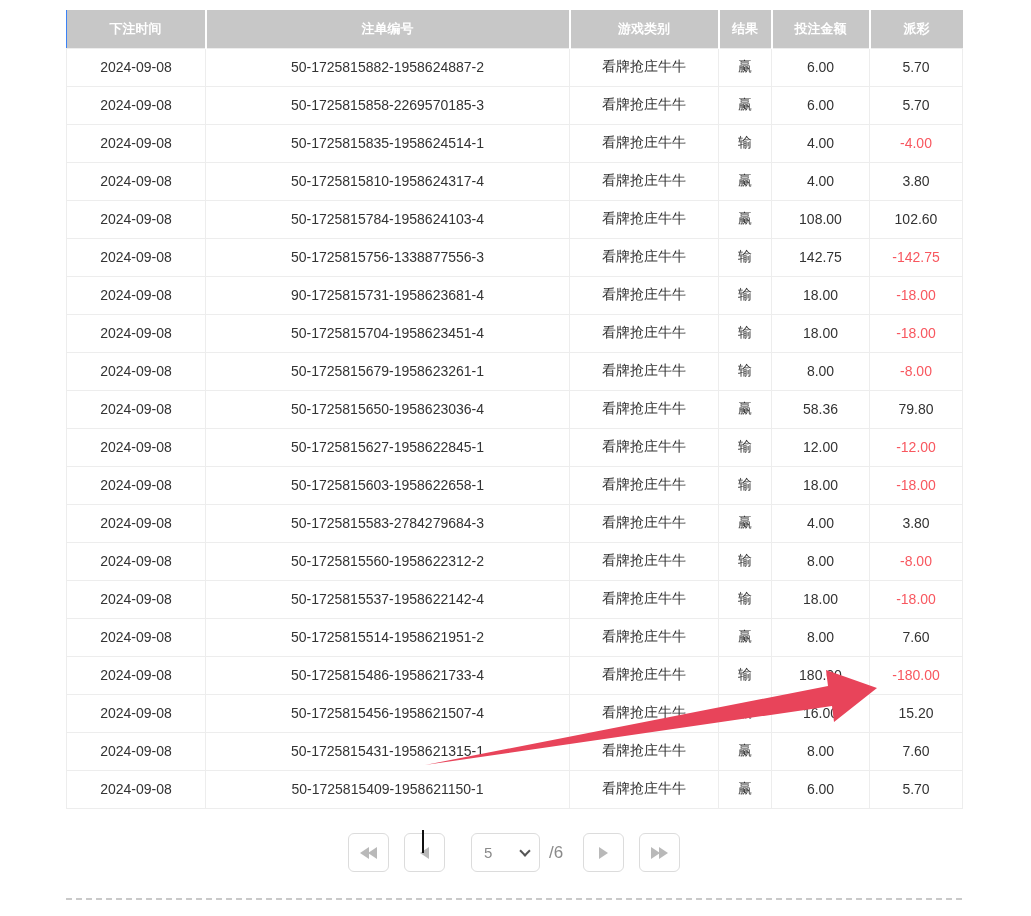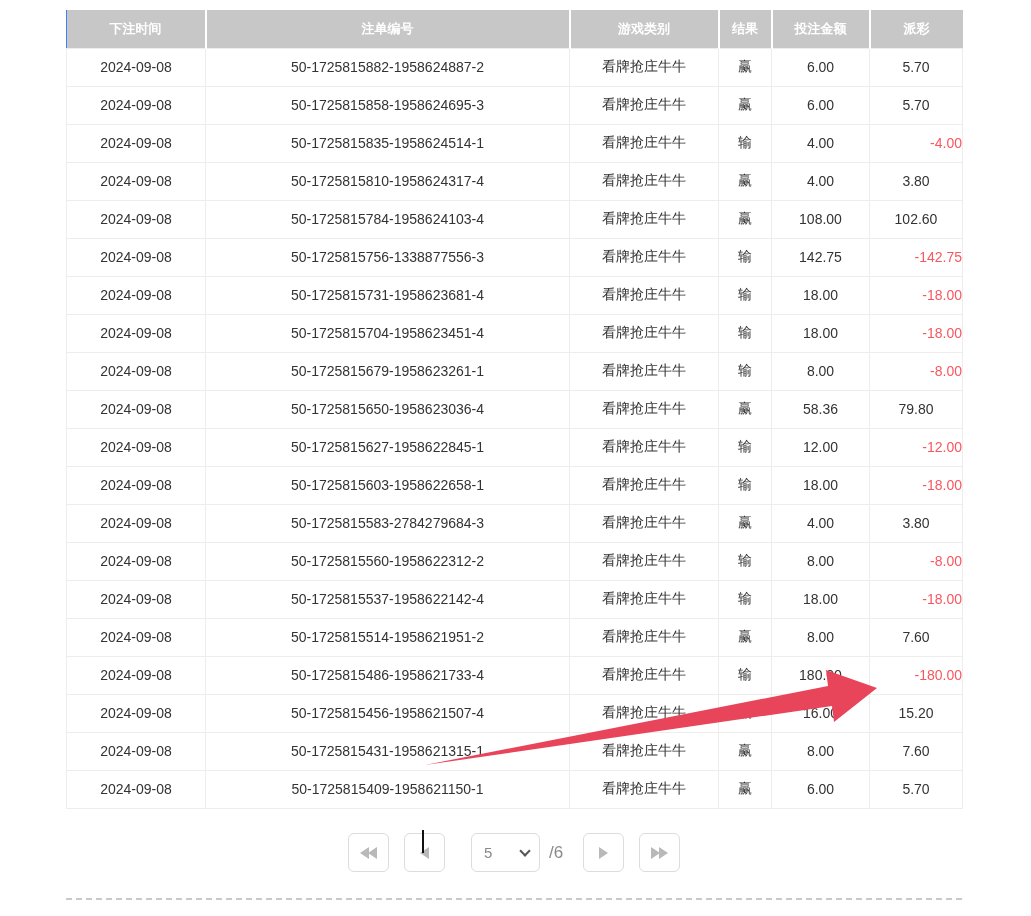--- a/index.html
+++ b/index.html
@@ -33,21 +33,21 @@
     text-align: center; border-right: 2px solid #ffffff;
   }
   table.bet-table thead th:last-child { border-right: none; }
   table.bet-table tbody td {
     height: 38px; font-size: 14px; text-align: center;
     color: var(--text);
     border: 1px solid var(--border_light);
     background: #fff;
     white-space: nowrap; overflow: hidden;
   }
-  table.bet-table tbody td.neg { color: var(--negative); text-align: right; }
+  table.bet-table tbody td.neg { color: var(--negative); }
 
   
   .arrow-overlay {
     position: absolute; left: 420px; top: 655px;
     width: 470px; height: 120px;
     pointer-events: none; z-index: 5;
   }
 
   
   .pagination {
@@ -124,21 +124,21 @@
       <td>2024-09-08</td>
       <td>50-1725815882-1958624887-2</td>
       <td>看牌抢庄牛牛</td>
       <td>赢</td>
       <td>6.00</td>
       <td>5.70</td>
     </tr>
 
     <tr>
       <td>2024-09-08</td>
-      <td>50-1725815858-1958624695-3</td>
+      <td>50-1725815858-2269570185-3</td>
       <td>看牌抢庄牛牛</td>
       <td>赢</td>
       <td>6.00</td>
       <td>5.70</td>
     </tr>
 
     <tr>
       <td>2024-09-08</td>
       <td>50-1725815835-1958624514-1</td>
       <td>看牌抢庄牛牛</td>
@@ -169,21 +169,21 @@
       <td>2024-09-08</td>
       <td>50-1725815756-1338877556-3</td>
       <td>看牌抢庄牛牛</td>
       <td>输</td>
       <td>142.75</td>
       <td class="neg">-142.75</td>
     </tr>
 
     <tr>
       <td>2024-09-08</td>
-      <td>50-1725815731-1958623681-4</td>
+      <td>90-1725815731-1958623681-4</td>
       <td>看牌抢庄牛牛</td>
       <td>输</td>
       <td>18.00</td>
       <td class="neg">-18.00</td>
     </tr>
 
     <tr>
       <td>2024-09-08</td>
       <td>50-1725815704-1958623451-4</td>
       <td>看牌抢庄牛牛</td>

